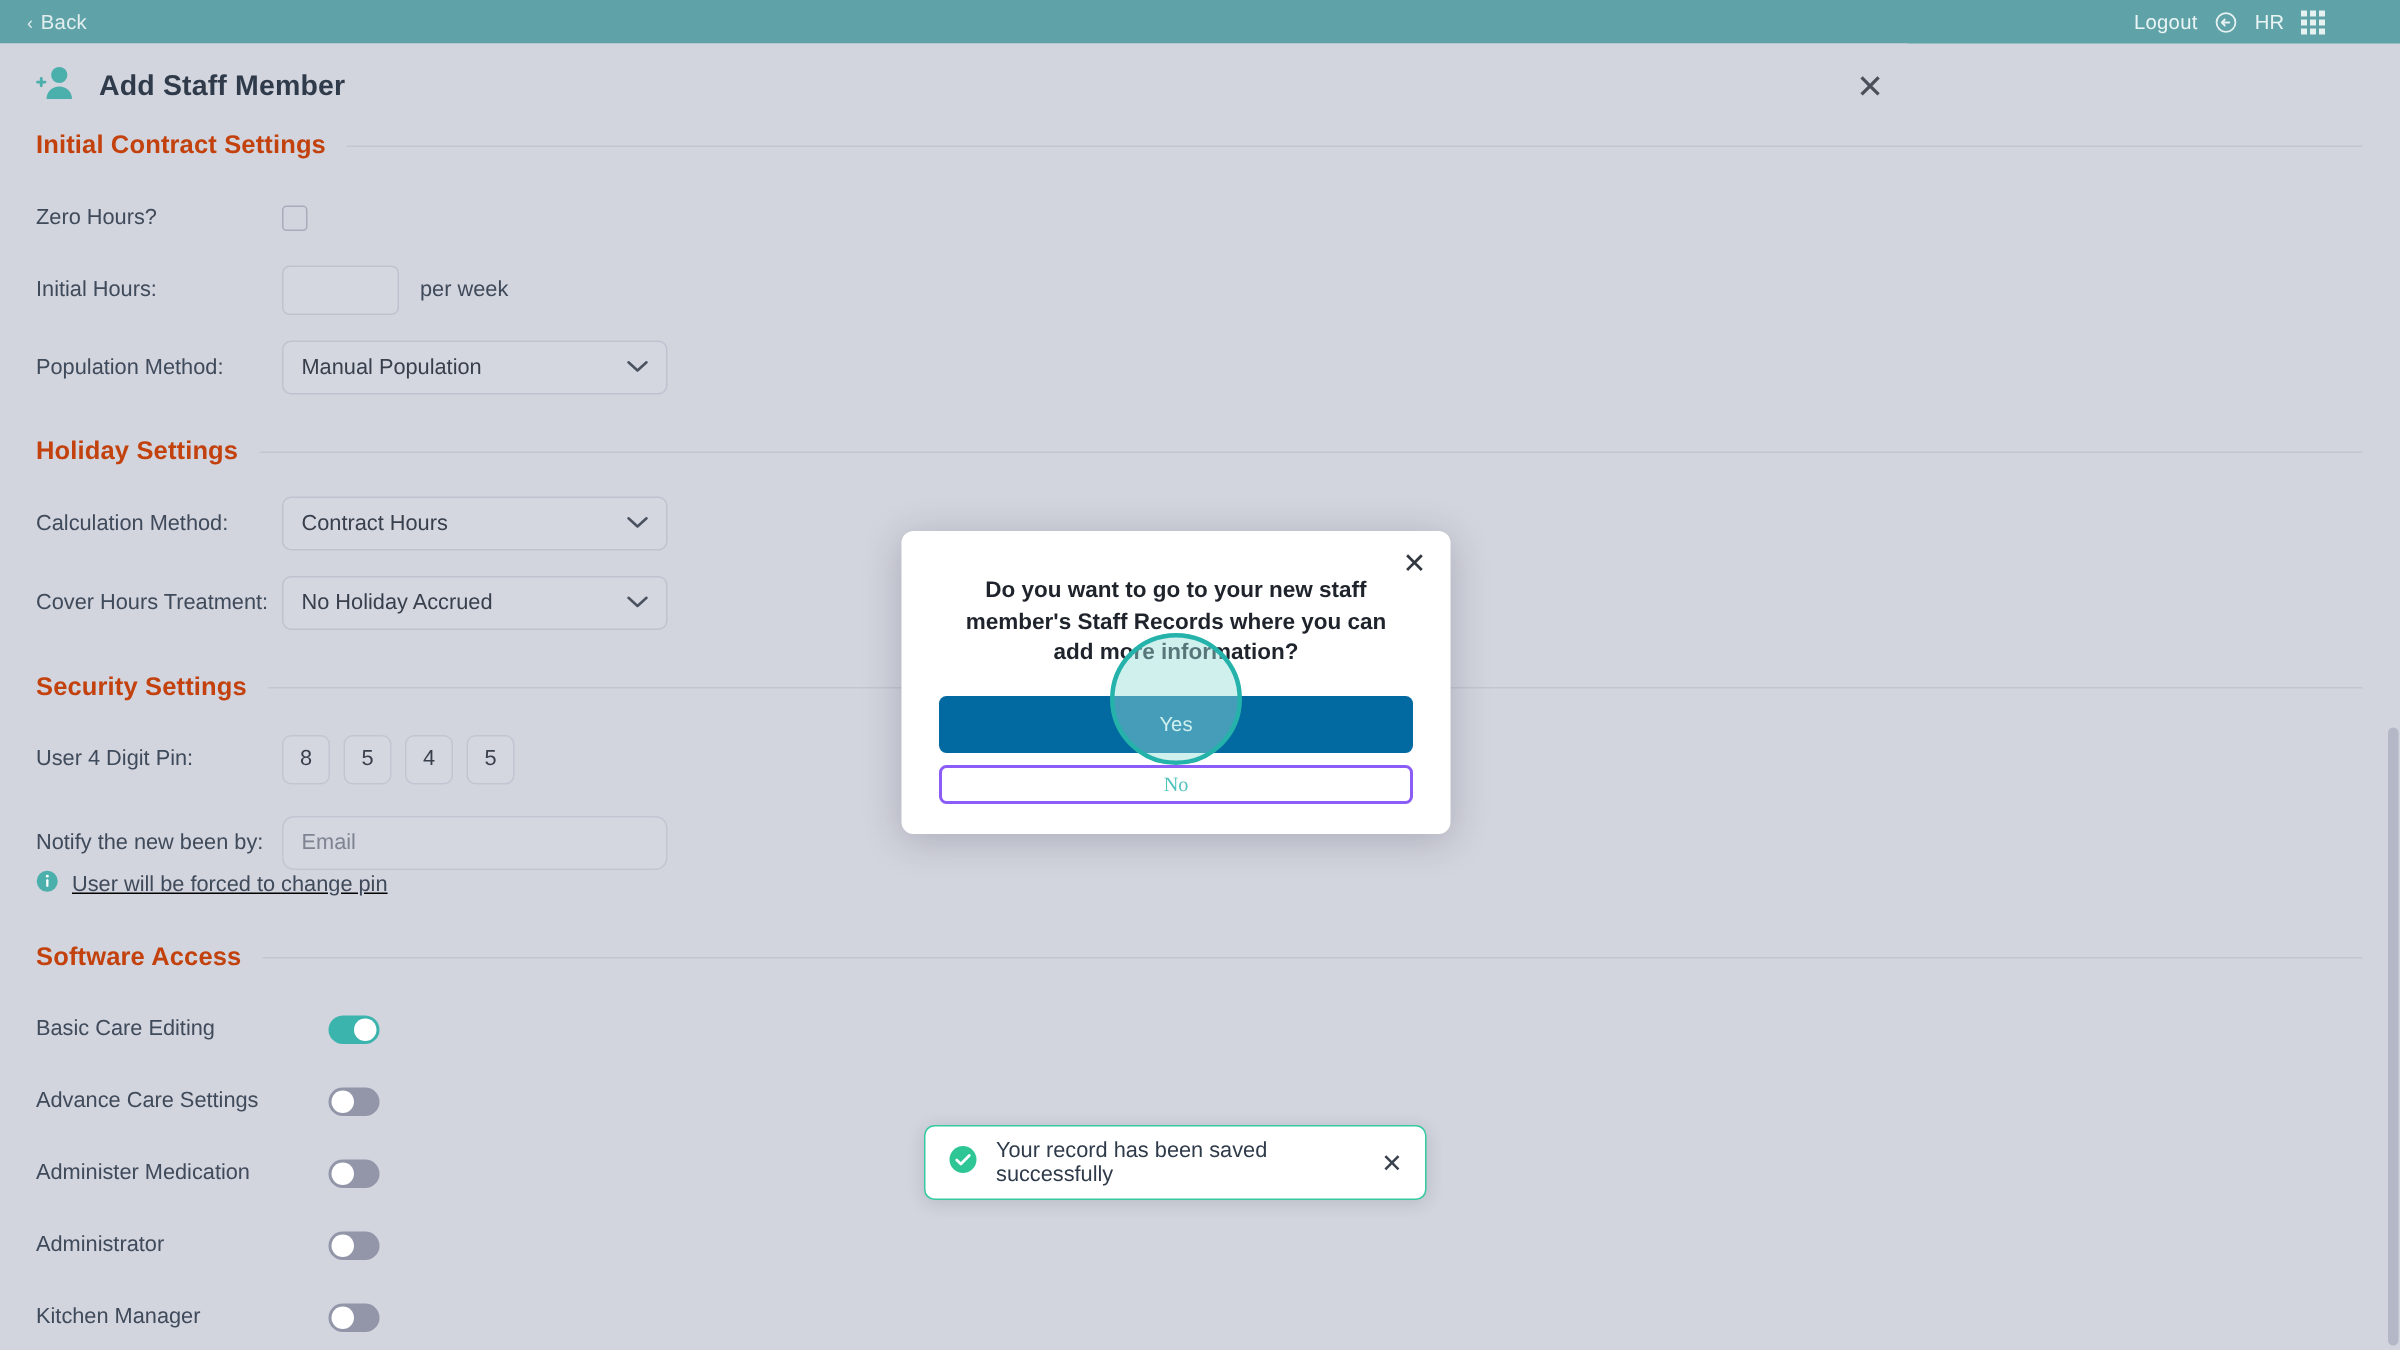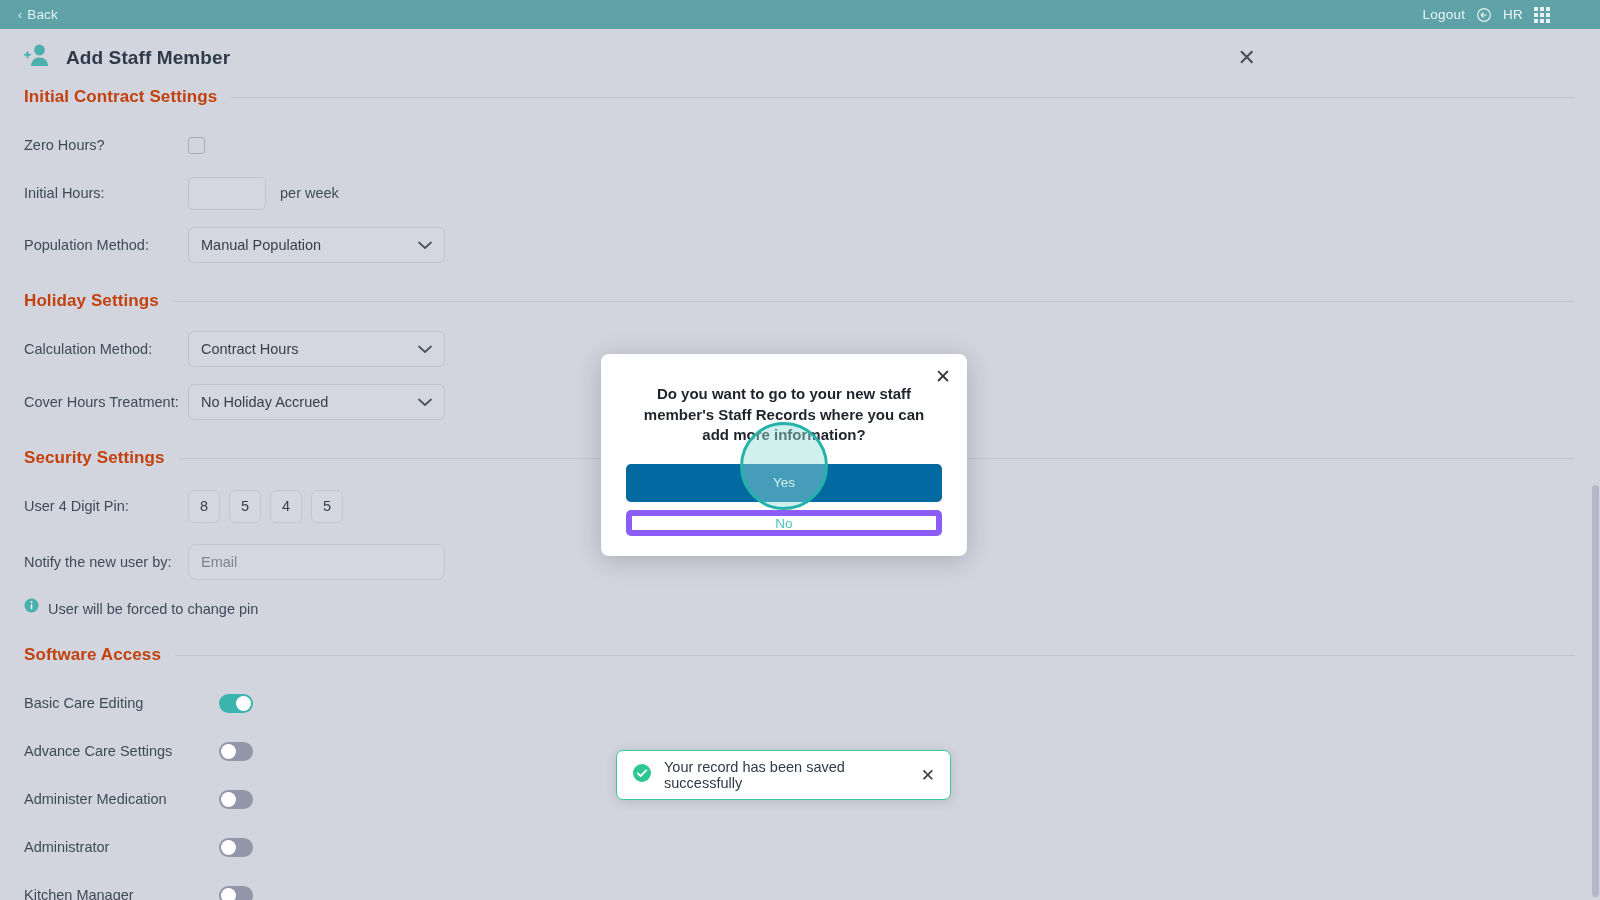--- a/index.html
+++ b/index.html
@@ -217,23 +217,23 @@
     display: flex;
     align-items: center;
     padding: 0 12px;
     color: #7e8492;
     font-size: 14.5px;
     cursor: text;
   }
 
   .note {
     display: flex;
-    align-items: flex-end;
+    align-items: center;
     gap: 9px;
-    margin-top: 18px;
+    text-decoration: underline;
   }
   .note .nt { color: #3f4a5a; font-size: 14.5px; }
 
   .toggle-row {
     display: flex;
     align-items: center;
     min-height: 36px;
     gap: 31px;
   }
   .toggle-row .lbl { width: 164px; flex: 0 0 164px; }
@@ -322,27 +322,27 @@
     color: #ffffff;
     font-size: 13.5px;
     cursor: pointer;
     margin-bottom: 8px;
     font-family: "Liberation Sans", sans-serif;
   }
   .btn-no {
     display: block;
     width: 100%;
     height: 26px;
-    border: 6px solid #8b5cf6;
+    border: 2px solid #8b5cf6;
     border-radius: 5px;
     background: #ffffff;
     color: #4fc3bc;
     font-size: 13.5px;
     cursor: pointer;
-    font-family: Liberation Sans, sans-serif;
+    font-family: Liberation Serif, serif;
   }
   
   .ripple {
     position: absolute;
     left: 740px; top: 422px;
     width: 88px; height: 88px;
     border-radius: 50%;
     background: rgba(150, 221, 218, .45);
     border: 3px solid #25b2aa;
     z-index: 40;
@@ -497,21 +497,21 @@
         <span class="lbl">User 4 Digit Pin:</span>
         <span class="pin-row">
           <span class="pin-cell">8</span>
           <span class="pin-cell">5</span>
           <span class="pin-cell">4</span>
           <span class="pin-cell">5</span>
         </span>
       </div>
 
       <div class="row r-notify">
-        <span class="lbl">Notify the new user by:</span>
+        <span class="lbl">Notify the new been by:</span>
         <span class="notify-box">Email</span>
       </div>
 
       <div class="note">
         <span>
           <svg width="15" height="15" viewBox="0 0 15 15" aria-hidden="true">
             <circle cx="7.5" cy="7.5" r="7" fill="#4bb0ab"></circle>
             <rect x="6.8" y="6.2" width="1.5" height="5" rx=".6" fill="#ffffff"></rect>
             <circle cx="7.55" cy="4.1" r=".95" fill="#ffffff"></circle>
           </svg>

